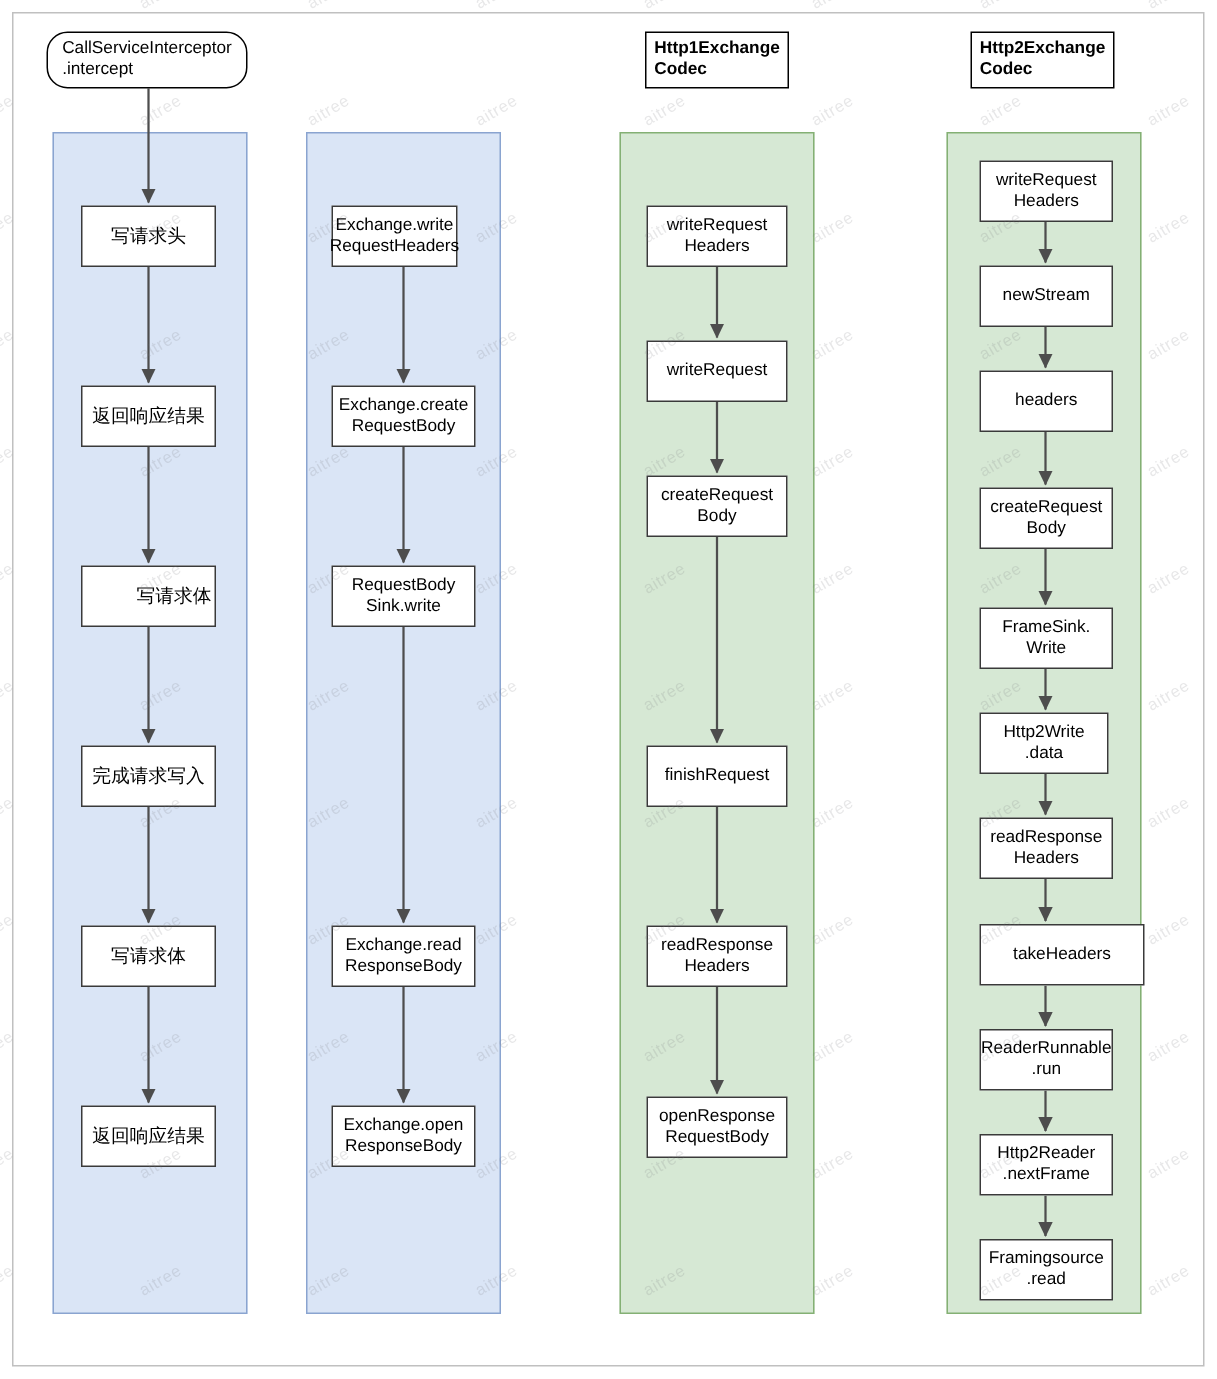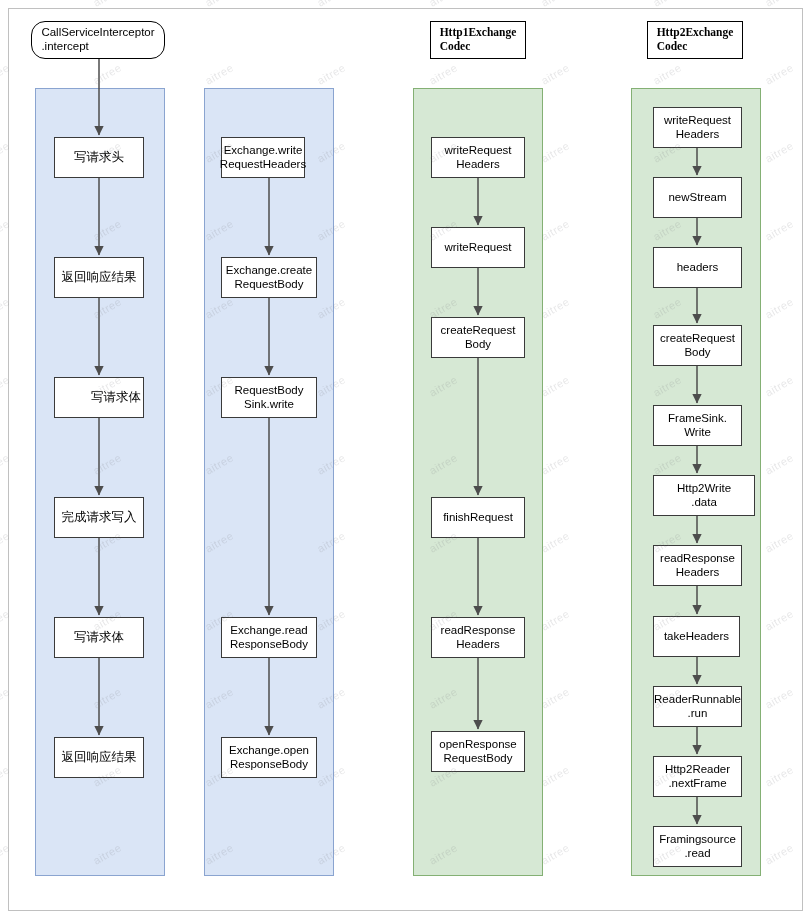--- a/index.html
+++ b/index.html
@@ -56,21 +56,21 @@
     display: flex;
     align-items: center;
     justify-content: center;
     text-align: left;
     font-size: 11.5px;
     line-height: 1.18;
     color: #000000;
     padding: 2px 3px;
   }
   .header-node.pill { border-radius: 14px; font-weight: 400; }
-  .header-node.rect { font-weight: bold; font-family: Liberation Serif, serif; }
+  .header-node.rect { font-weight: bold; }
 
   
   .node {
     position: absolute;
     z-index: 20;
     background: #ffffff;
     border: 1.2px solid #3a3a3a;
     display: flex;
     align-items: center;
     justify-content: center;
@@ -175,25 +175,25 @@
       <div class="node" style="left: 431px; top: 731px; width: 94px; height: 41px;"><span>openResponse
 RequestBody</span></div>
       <div class="node" style="left: 653px; top: 107px; width: 89px; height: 41px;"><span>writeRequest
 Headers</span></div>
       <div class="node" style="left: 653px; top: 177px; width: 89px; height: 41px;"><span>newStream</span></div>
       <div class="node" style="left: 653px; top: 247px; width: 89px; height: 41px;"><span>headers</span></div>
       <div class="node" style="left: 653px; top: 325px; width: 89px; height: 41px;"><span>createRequest
 Body</span></div>
       <div class="node" style="left: 653px; top: 405px; width: 89px; height: 41px;"><span>FrameSink.
 Write</span></div>
-      <div class="node" style="left: 653px; top: 475px; width: 102px; height: 41px;"><span>Http2Write
+      <div class="node" style="left: 653px; top: 475px; width: 86px; height: 41px;"><span>Http2Write
 .data</span></div>
       <div class="node" style="left: 653px; top: 545px; width: 89px; height: 41px;"><span>readResponse
 Headers</span></div>
-      <div class="node" style="left: 653px; top: 616px; width: 87px; height: 41px;"><span>takeHeaders</span></div>
+      <div class="node" style="left: 653px; top: 616px; width: 110px; height: 41px;"><span>takeHeaders</span></div>
       <div class="node" style="left: 653px; top: 686px; width: 89px; height: 41px;"><span>ReaderRunnable
 .run</span></div>
       <div class="node" style="left: 653px; top: 756px; width: 89px; height: 41px;"><span>Http2Reader
 .nextFrame</span></div>
       <div class="node" style="left: 653px; top: 826px; width: 89px; height: 41px;"><span>Framingsource
 .read</span></div>
     </div>
 
   <div id="watermark-layer">
       <span class="watermark-text" style="left: -20px; top: -10px;">aitree</span>

